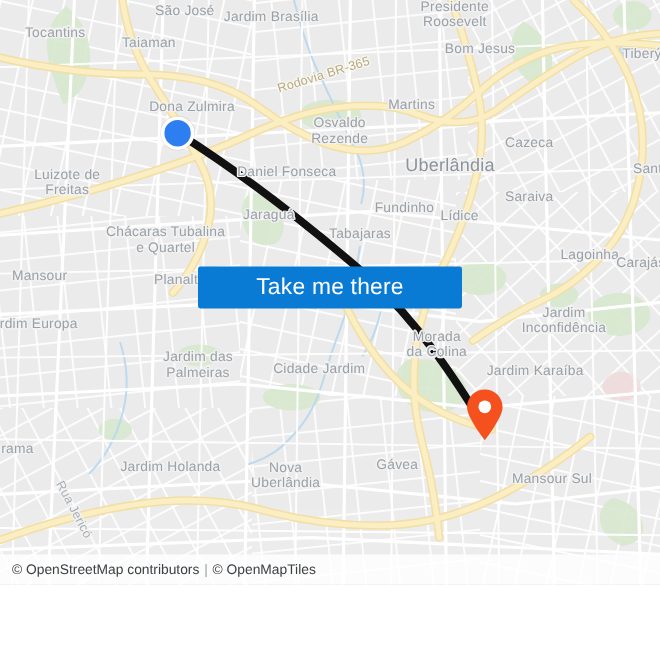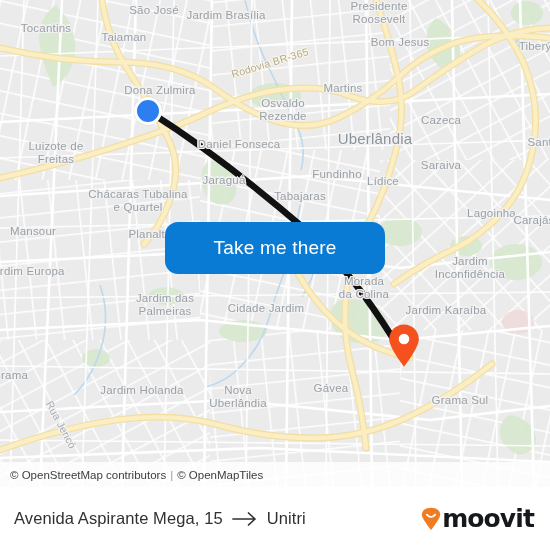--- a/index.html
+++ b/index.html
@@ -73,24 +73,24 @@
     position: absolute;
     left: 404px; top: 358px;
     width: 34px; height: 44px;
     transform: translate(-50%, -78%);
   }
 
   
   #take-me-there {
     position: absolute;
     left: 165px; top: 222px;
-    width: 220px; height: 52px;
+    width: 220px; height: 35px;
     background: #0a7bd4;
     border: none;
-    border-radius: 13px;
+    border-radius: 2px;
     color: #ffffff;
     font-family: "Liberation Sans", sans-serif;
     font-size: 19px;
     letter-spacing: .2px;
     cursor: pointer;
     display: flex;
     align-items: center;
     justify-content: center;
   }
 
@@ -318,21 +318,21 @@
 da Colina</div>
         <div class="maplabel" style="left: 165px; top: 305px;">Jardim das
 Palmeiras</div>
         <div class="maplabel" style="left: 266px; top: 308px;">Cidade Jardim</div>
         <div class="maplabel" style="left: 446px; top: 310px;">Jardim Karaíba</div>
         <div class="maplabel" style="left: 10px; top: 375px;">Grama</div>
         <div class="maplabel" style="left: 142px; top: 390px;">Jardim Holanda</div>
         <div class="maplabel" style="left: 238px; top: 397px;">Nova
 Uberlândia</div>
         <div class="maplabel" style="left: 331px; top: 388px;">Gávea</div>
-        <div class="maplabel" style="left: 460px; top: 400px;">Grama Sul</div>
+        <div class="maplabel" style="left: 460px; top: 400px;">Mansour Sul</div>
         <div class="maplabel street" style="left: 61px; top: 425px; transform: translate(-50%, -50%) rotate(62deg);">Rua Jericó</div>
       </div>
 
     <div id="origin-marker" style="left: 148px; top: 111px;"></div>
 
     <div id="dest-marker" style="left: 404px; top: 358px;">
       <svg viewBox="0 0 34 44" width="34" height="44">
         <path d="M17 43 C17 43 2.2 24.5 2.2 15.6 C2.2 7.2 8.8 0.8 17 0.8 C25.2 0.8 31.8 7.2 31.8 15.6 C31.8 24.5 17 43 17 43 Z" fill="#f4511e"></path>
         <circle cx="17" cy="15.3" r="5.3" fill="#ffffff"></circle>
       </svg>
@@ -342,34 +342,13 @@
       <span>Take me there</span>
     </button>
 
     <div id="attribution">
       <span>© OpenStreetMap contributors</span>
       <span class="attr-sep">|</span>
       <span>© OpenMapTiles</span>
     </div>
   </div>
 
-  <div id="footer">
-    <div id="route-summary">
-      <span>Avenida Aspirante Mega, 15</span>
-      <span id="route-arrow">
-        <svg viewBox="0 0 26 14" width="26" height="14" aria-hidden="true">
-          <path d="M1 7 L23 7 M16.5 1 L23 7 L16.5 13" fill="none" stroke="#2f3133" stroke-width="1.7" stroke-linecap="round" stroke-linejoin="round"></path>
-        </svg>
-      </span>
-      <span>Unitri</span>
-    </div>
-
-    <div id="moovit-logo">
-      <span style="display:inline-flex;">
-        <svg viewBox="0 0 22 26" width="20" height="24">
-          <path d="M11 25.2 C11 25.2 0.9 12.6 0.9 8.4 C0.9 3.6 5.4 0.6 11 0.6 C16.6 0.6 21.1 3.6 21.1 8.4 C21.1 12.6 11 25.2 11 25.2 Z" fill="#f07c22"></path>
-          <path d="M6.4 8.2 q4.6 5.2 9.2 0" fill="none" stroke="#ffffff" stroke-width="1.9" stroke-linecap="round"></path>
-        </svg>
-      </span>
-      <span id="moovit-wordmark">moovit</span>
-    </div>
-  </div>
 </div>
 
 </body></html>

